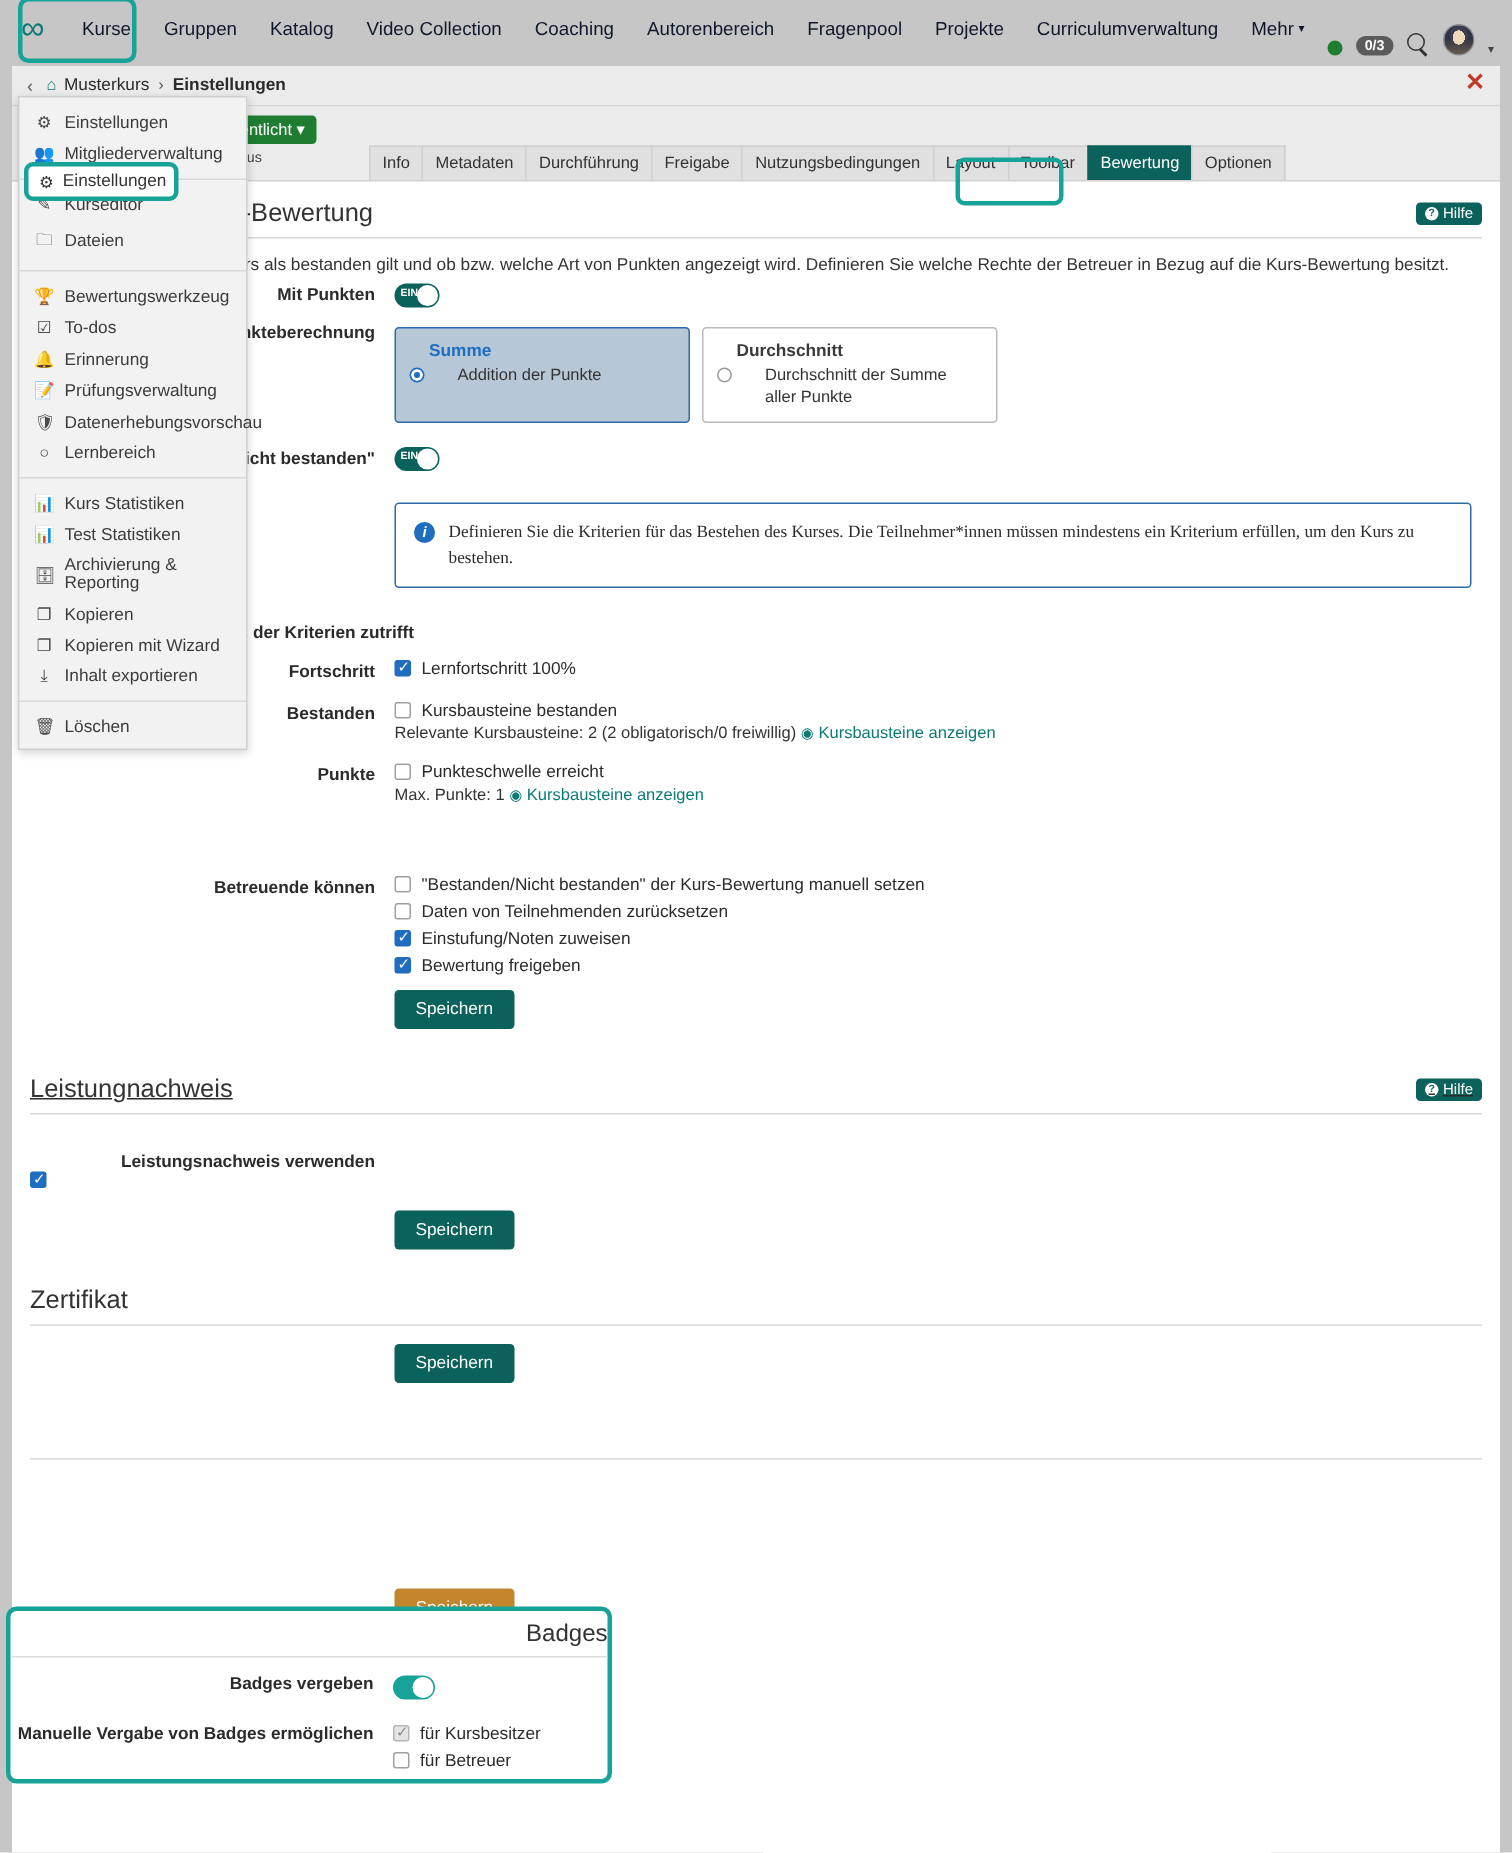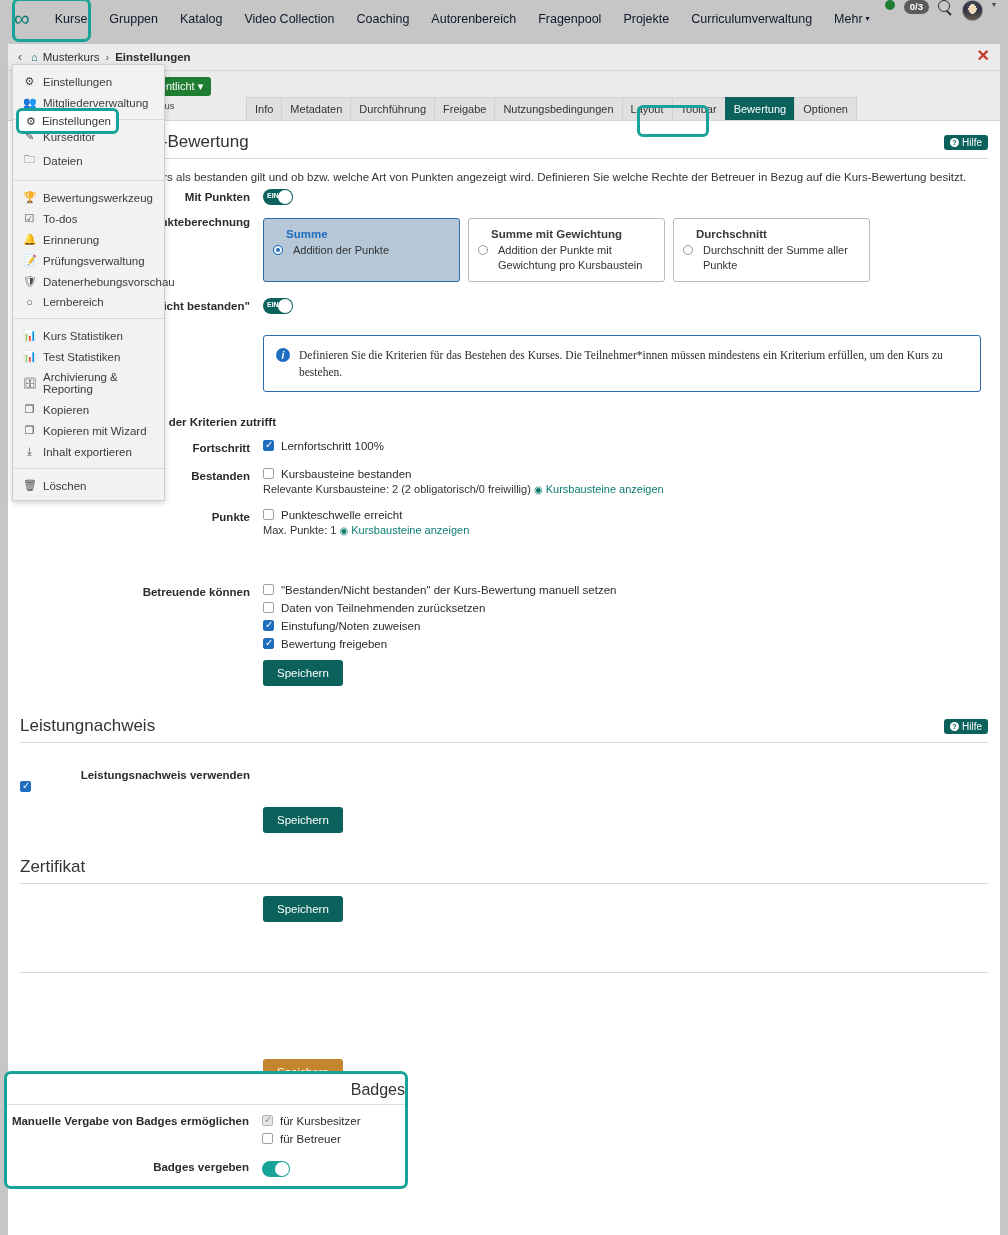--- a/index.html
+++ b/index.html
@@ -20,21 +20,21 @@
     display:flex; align-items:center; padding:0 14px;
     position:relative;
   }
   .logo { color:#0b7b72; font-size:22px; line-height:1; margin-right:16px; letter-spacing:-2px; }
   .navlinks { display:flex; align-items:center; gap:0px; }
   .navlink {
     font-size:12.5px; color:#0f172a; padding:6px 11px; white-space:nowrap;
     text-decoration:none;
   }
   .navlink .caret { font-size:8px; margin-left:3px; vertical-align:2px; }
-  .nav-right { position:absolute; right:12px; top:0; height:37px; display:flex; align-items:flex-start; gap:9px; }
+  .nav-right { position:absolute; right:12px; top:0; height:37px; display:flex; align-items:flex-end; gap:9px; }
   .green-dot { width:10px; height:10px; border-radius:50%; background:#1f7d32; }
   .count-badge {
     background:#5b5b5b; color:#fff; font-size:9.5px; font-weight:bold;
     border-radius:9px; padding:2px 6px; line-height:1;
   }
   .search-ico { width:15px; height:15px; position:relative; display:inline-block; }
   .search-ico::before {
     content:""; position:absolute; width:10px; height:10px; border:1.6px solid #333;
     border-radius:50%; left:0; top:0;
   }
@@ -154,21 +154,21 @@
 
   
   .cards { display:flex; gap:8px; margin:4px 0 2px; }
   .card {
     width:197px; border:1px solid #b9b9b9; border-radius:3px; background:transparent;
     padding:9px 10px 9px 9px; min-height:58px;
   }
   .card.sel { border-color:#2f6aa8; background:#b6c7d8; }
   .card .ttl { font-size:11.5px; font-weight:bold; color:#3a3a3a; margin-bottom:3px; padding-left:13px; }
   .card.sel .ttl { color:#1f6dbf; }
-  .card .opt { display:flex; gap:10px; font-size:11px; color:#333; line-height:1.32; }
+  .card .opt { display:flex; gap:22px; font-size:11px; color:#333; line-height:1.32; }
   .radio { width:10px; height:10px; border-radius:50%; border:1px solid #9a9a9a; background:#fff; flex:none; margin-top:2px; }
   .radio.on { border:1px solid #1f6dbf; background:#1f6dbf; box-shadow: inset 0 0 0 2px #fff; }
 
   
   .infobox {
     border:1px solid #2f6aa8; border-radius:3px; background:transparent;
     padding:11px 12px; display:flex; gap:9px; margin:10px 0 10px;
     width:718px;
   }
   .info-ic {
@@ -295,27 +295,20 @@
       <div class="rfield">
         <div class="cards">
           <div class="card sel">
             <div class="ttl">Summe</div>
             <div class="opt">
                 <span class="radio on"></span>
                 <span>Addition der Punkte</span>
               </div>
           </div>
           <div class="card">
-            <div class="ttl">Summe mit Gewichtung</div>
-            <div class="opt">
-                <span class="radio"></span>
-                <span>Addition der Punkte mit Gewichtung pro Kursbaustein</span>
-              </div>
-          </div>
-          <div class="card">
             <div class="ttl">Durchschnitt</div>
             <div class="opt">
                 <span class="radio"></span>
                 <span>Durchschnitt der Summe aller Punkte</span>
               </div>
           </div>
         </div>
       </div>
     </div>
 
@@ -397,21 +390,21 @@
             <span>Einstufung/Noten zuweisen</span>
           </div>
         <div class="cbline" style="margin-bottom:10px;">
             <span class="cb on"></span>
             <span>Bewertung freigeben</span>
           </div>
         <button class="btn">Speichern</button>
       </div>
     </div>
 
-    <div class="sec-head" style="margin-top:20px;">
+    <div class="sec-head" style="margin-top:20px;text-decoration:underline;">
       <div class="sec-title">Leistungnachweis</div>
       <div class="help-badge">
         <span class="q">?</span>
         <span>Hilfe</span>
       </div>
     </div>
     <div class="row" style="margin-top:24px;flex-direction:column;">
       <div class="rlabel">Leistungsnachweis verwenden</div>
       <div class="rfield">
         <span class="cb on"></span>
@@ -518,30 +511,30 @@
 
 <div class="hl-admin"></div>
 <div class="hl-settings">
   <span class="ic">⚙</span>
   <span class="t">Einstellungen</span>
 </div>
 <div class="hl-tab"></div>
 
 <div class="badges-hl">
   <div class="bh-title">Badges</div>
+  <div class="brow" style="margin-top:8px;">
+    <div class="bl">Badges vergeben</div>
+    <div><span class="toggle big"><span class="knob"></span></span></div>
+  </div>
   <div class="brow" style="margin-top:6px;">
     <div class="bl">Manuelle Vergabe von Badges ermöglichen</div>
     <div>
       <div class="cbline" style="margin-bottom:6px;">
           <span class="cb dis on"></span>
           <span>für Kursbesitzer</span>
         </div>
       <div class="cbline">
           <span class="cb"></span>
           <span>für Betreuer</span>
         </div>
     </div>
   </div>
-  <div class="brow" style="margin-top:8px;">
-    <div class="bl">Badges vergeben</div>
-    <div><span class="toggle big"><span class="knob"></span></span></div>
-  </div>
 </div>
 
 </body></html>

